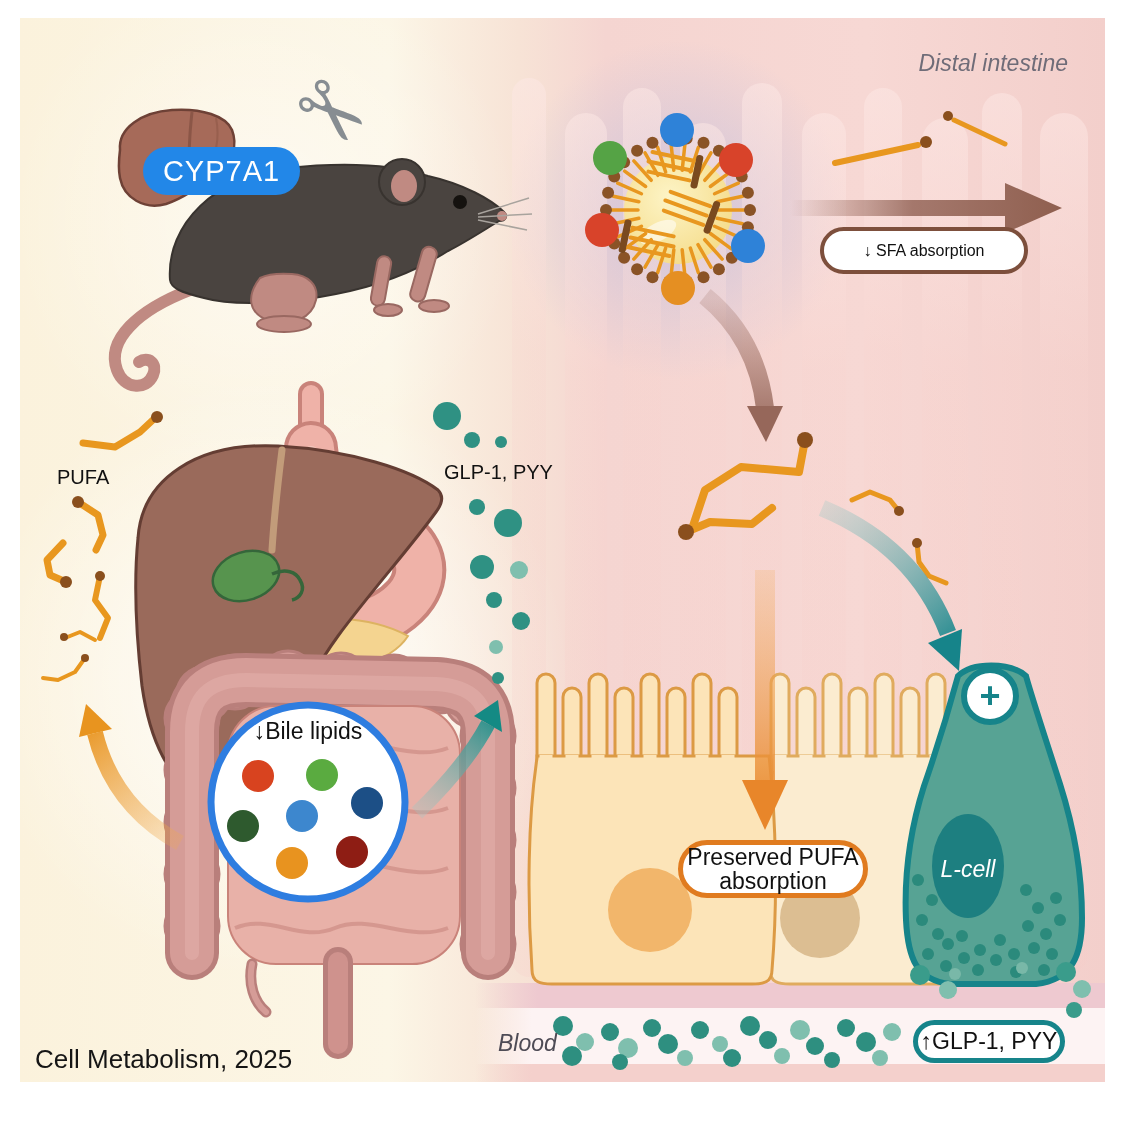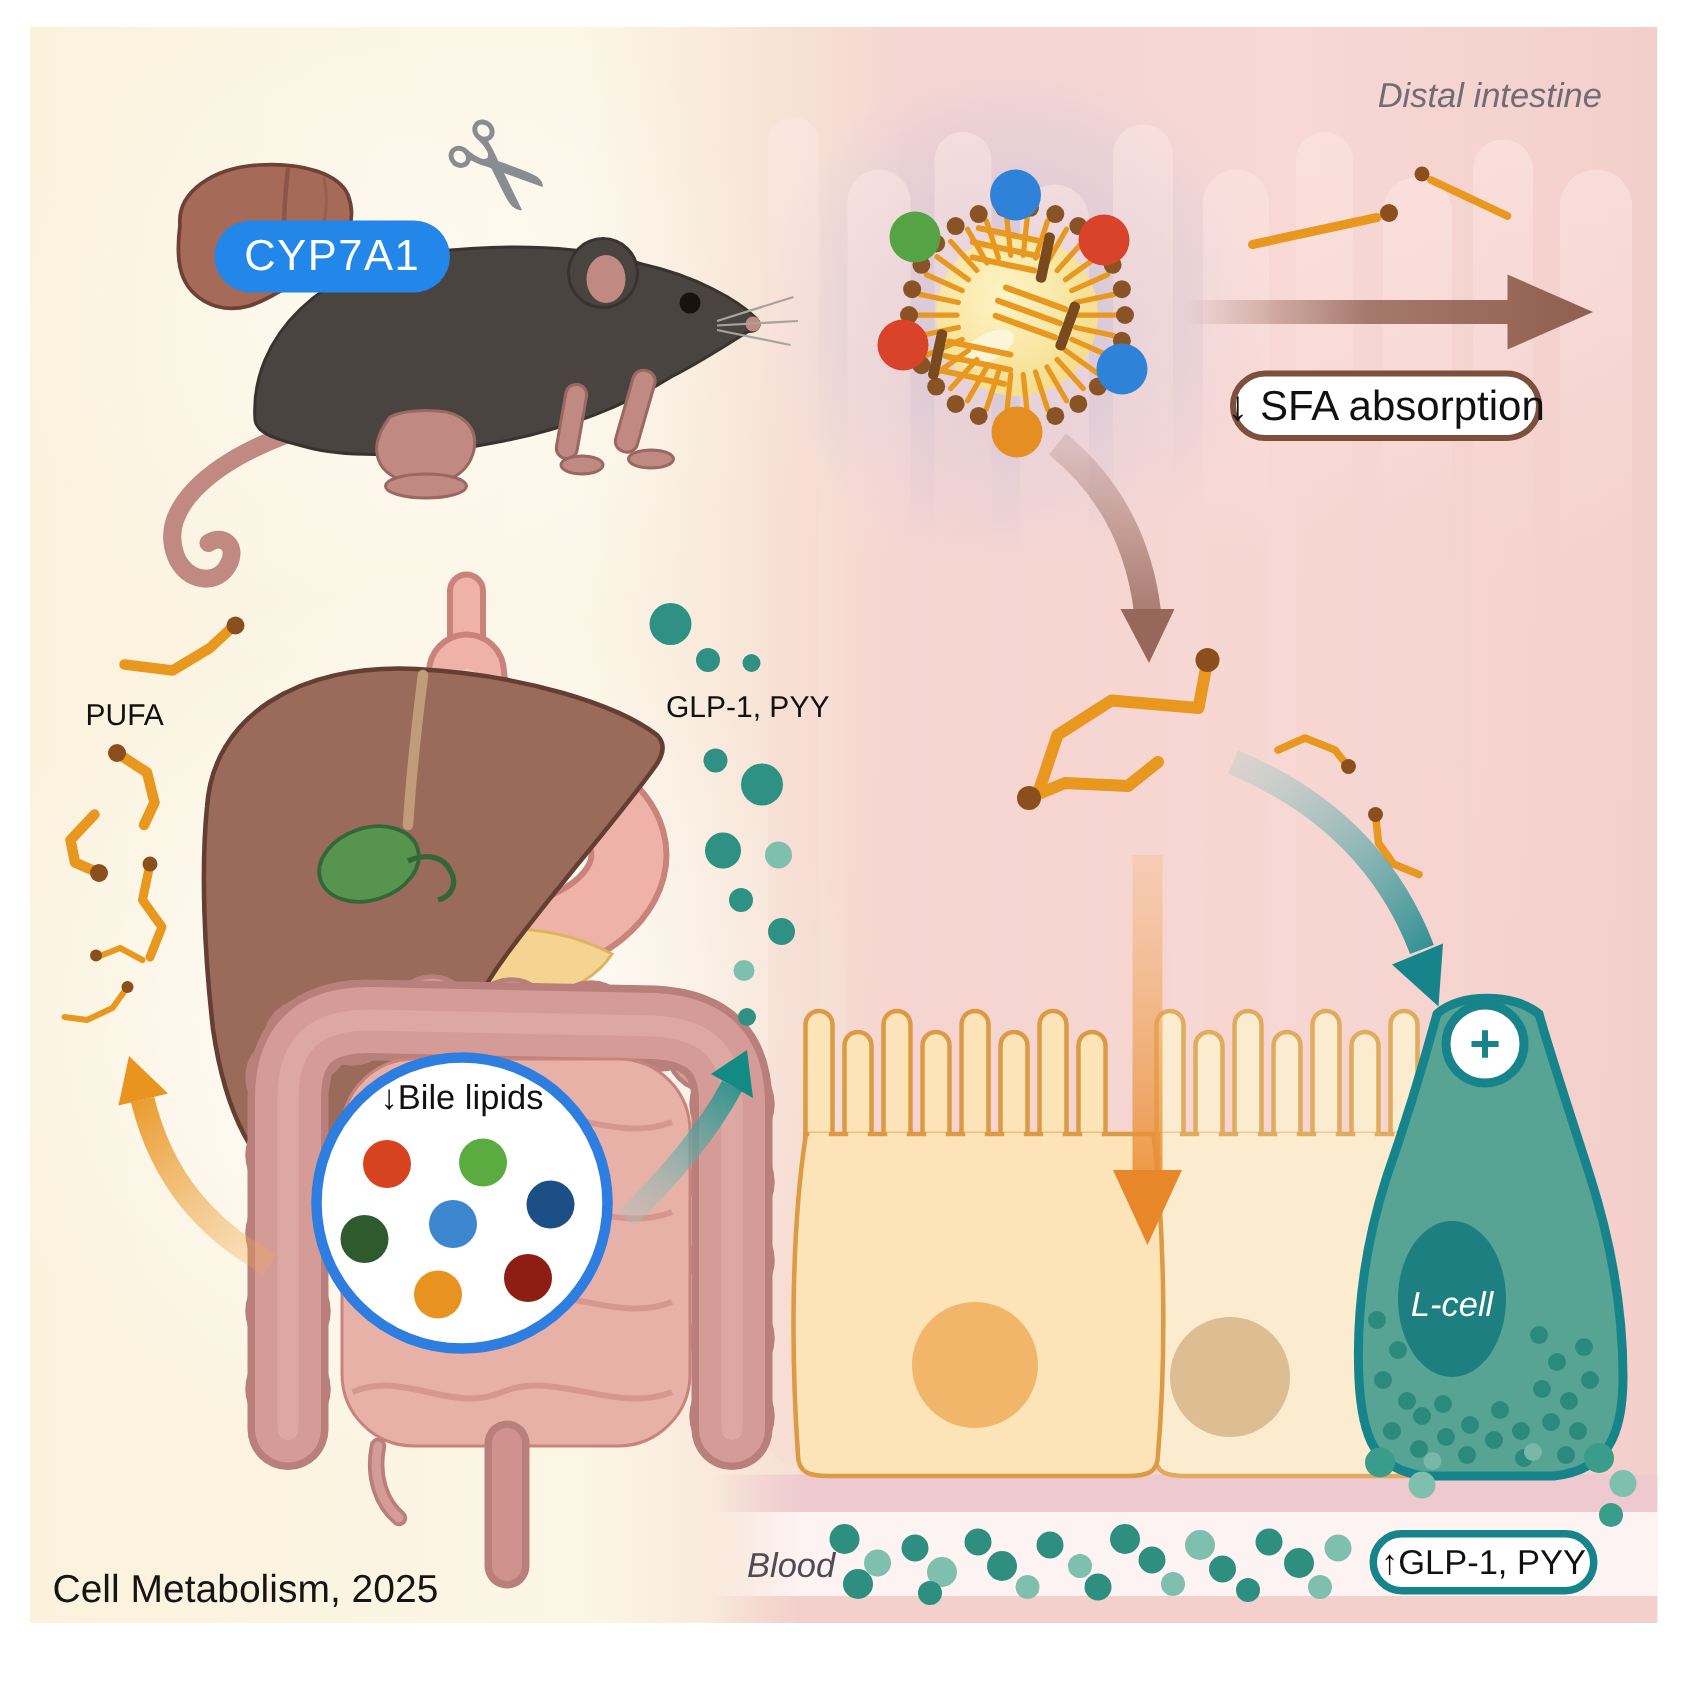--- a/index.html
+++ b/index.html
@@ -30,21 +30,21 @@
   .band.bottom{top:1046px;height:18px;background:linear-gradient(90deg,rgba(244,208,204,0),#f4d0cc 9%,#f4d0cc);}
   #art-svg{position:absolute;left:0;top:0;z-index:2;}
   .labels{position:absolute;inset:0;z-index:3;pointer-events:none;}
   .labels > div{position:absolute;}
   .pill{display:flex;align-items:center;justify-content:center;background:#ffffff;
         border-radius:26px;color:#111;white-space:nowrap;box-sizing:border-box;}
   .pill-cyp{left:123px;top:129px;width:157px;height:48px;background:var(--blue,#2287e8);
         color:#fff;font-size:29px;border-radius:24px;letter-spacing:1px;}
   .pill-obesity{left:153px;top:289px;width:268px;height:50px;border:4px solid var(--blue,#2287e8);
         font-size:23px;border-radius:25px;}
-  .pill-sfa{left:800px;top:209px;width:208px;height:47px;border:4px solid #7d4f3c;font-size:28px;margin-top:20px;}
+  .pill-sfa{left:800px;top:209px;width:208px;height:47px;border:4px solid #7d4f3c;font-size:16px;}
   .pill-preserved{left:658px;top:822px;width:190px;height:58px;border:5px solid #e07b1f;
         font-size:23px;line-height:1.05;text-align:center;flex-direction:column;border-radius:29px;}
   .pill-glp{left:893px;top:1002px;width:152px;height:43px;border:5px solid var(--teal,#16848a);
         font-size:23px;border-radius:22px;}
   .txt{color:#111;font-size:20px;}
   .pufa-label{left:37px;top:448px;}
   .glp1-upper{left:424px;top:443px;}
   .bile-label{left:213px;top:700px;width:150px;text-align:center;font-size:23px;}
   .distal{right:37px;top:32px;font-style:italic;font-size:23px;color:#6f6c78;}
   .blood-label{left:478px;top:1012px;font-style:italic;font-size:23px;color:#4e4b55;}
@@ -476,19 +476,23 @@
     <div class="labels">
       <div class="scissors">✂</div>
       <div class="pill pill-cyp">CYP7A1</div>
       <div class="txt pufa-label">PUFA</div>
       <div class="txt glp1-upper">GLP-1, PYY</div>
       <div class="txt bile-label">↓Bile lipids</div>
       <div class="txt credit">Cell Metabolism, 2025</div>
 
       <div class="txt distal">Distal intestine</div>
       <div class="pill pill-sfa">↓ SFA absorption</div>
+      <div class="pill pill-preserved">
+        <span>Preserved PUFA</span>
+        <span>absorption</span>
+      </div>
       <div class="plus">+</div>
       <div class="txt lcell-label">L-cell</div>
       <div class="txt blood-label">Blood</div>
       <div class="pill pill-glp">↑GLP-1, PYY</div>
     </div>
   </div>
 </div>
 
 </body></html>

